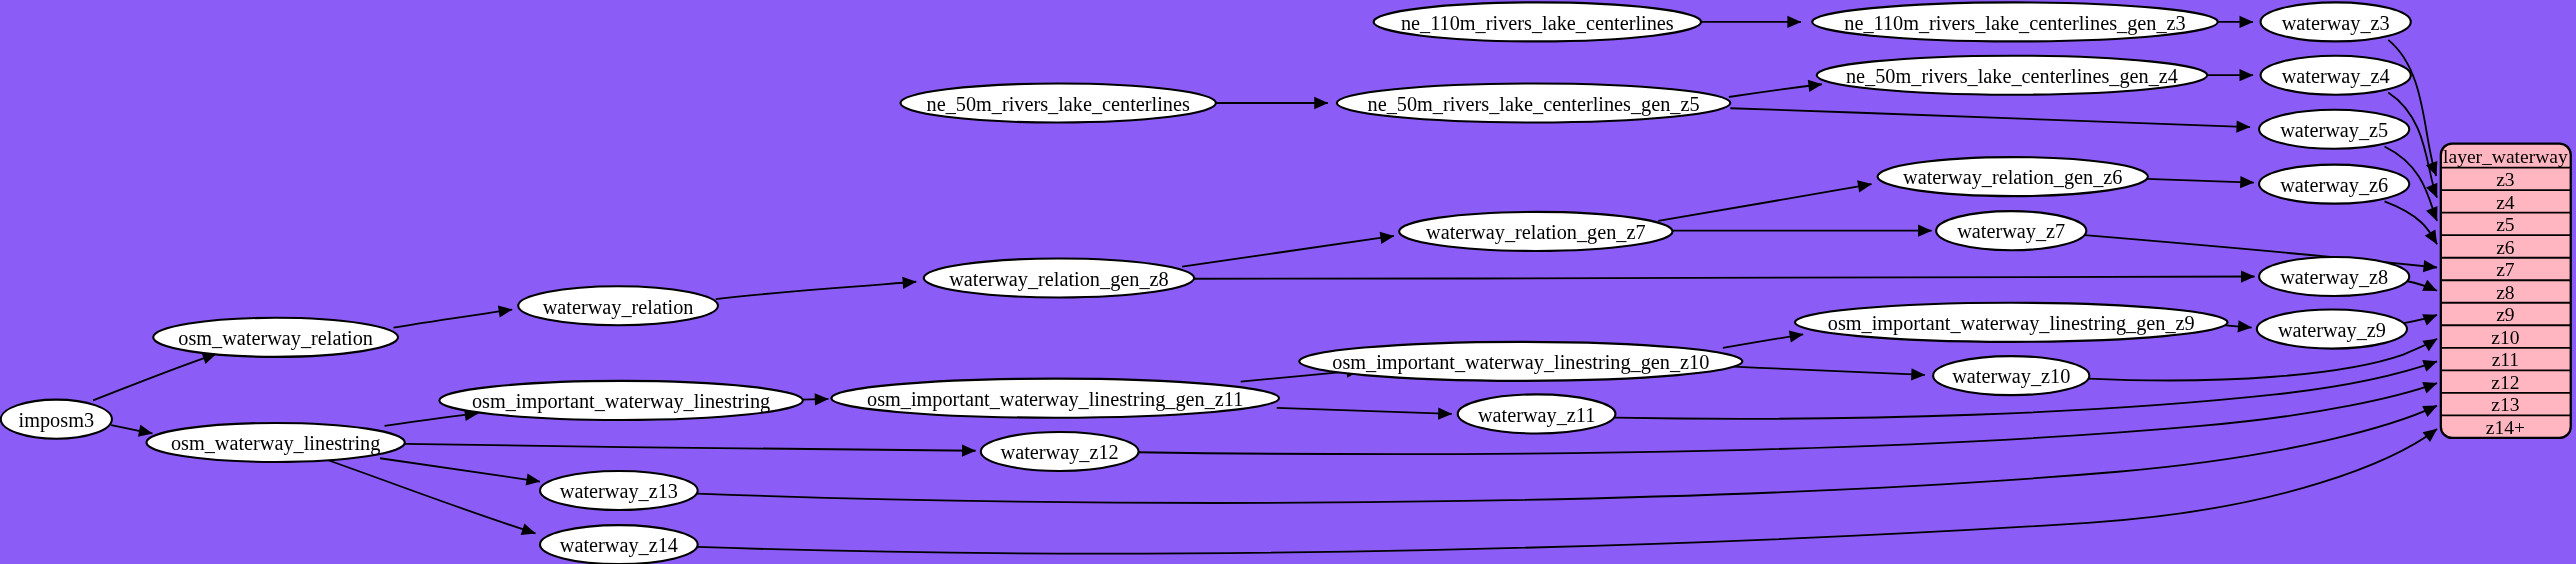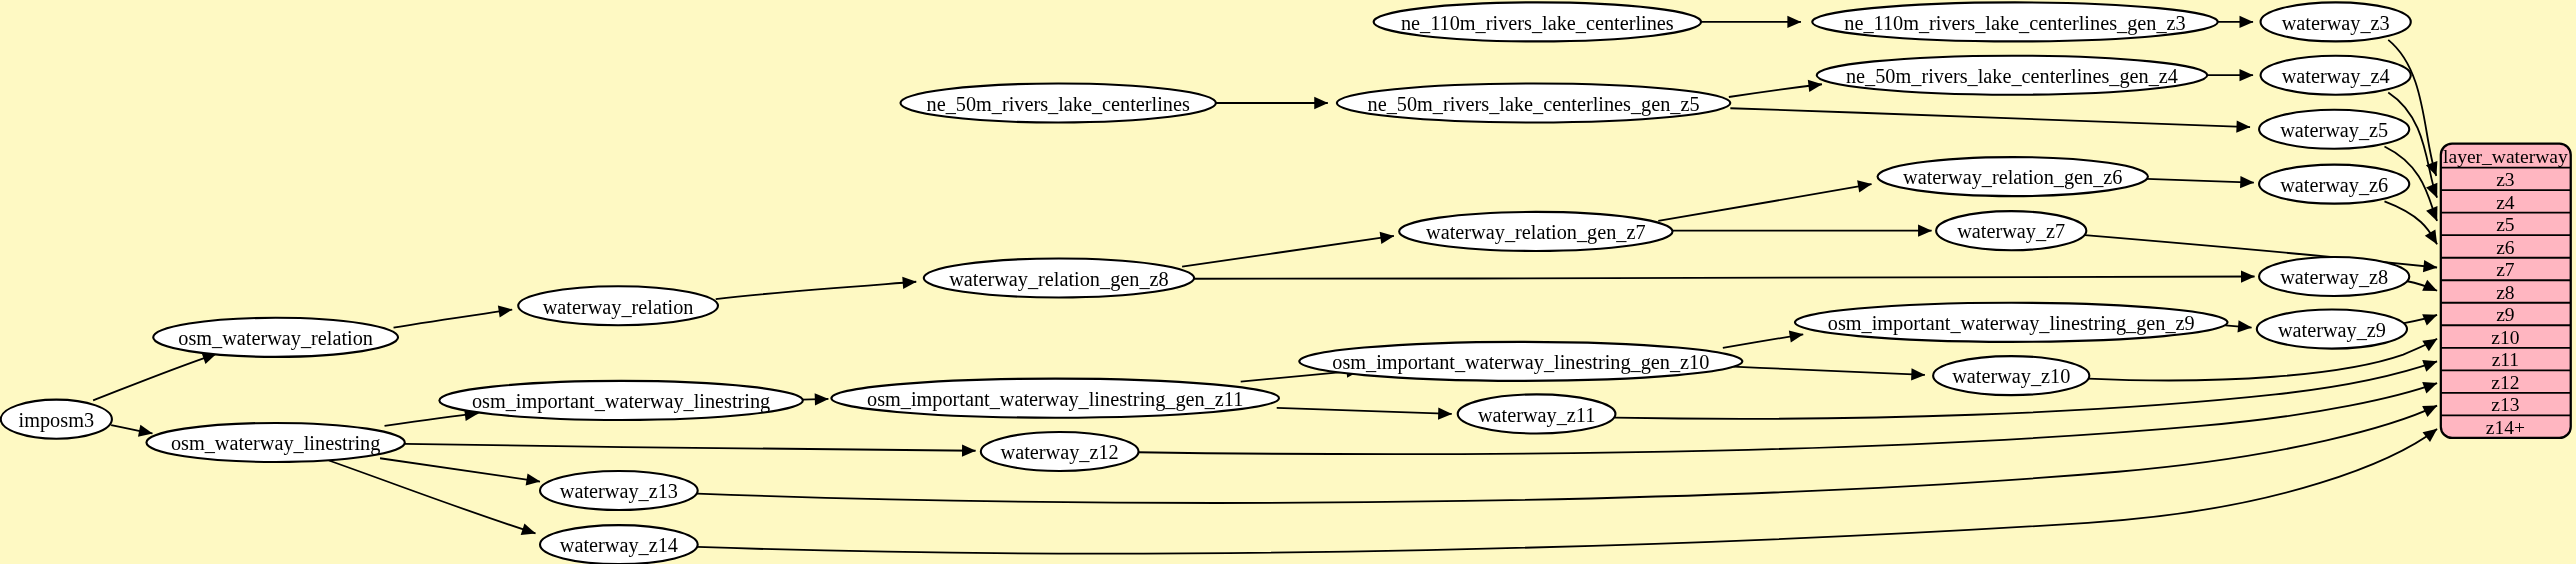--- a/index.html
+++ b/index.html
@@ -4,21 +4,21 @@
 <style>
   html, body {
     margin: 0;
     padding: 0;
     background: #ffffff;
   }
   .canvas {
     width: 2576px;
     height: 565px;
     position: relative;
-    background: #fef9c3;
+    background: #8b5cf6;
     overflow: hidden;
   }
   svg { display: block; }
   .edge {
     fill: none;
     stroke: #000000;
     stroke-width: 2.4;
   }
   .node-shape {
     fill: #ffffff;

